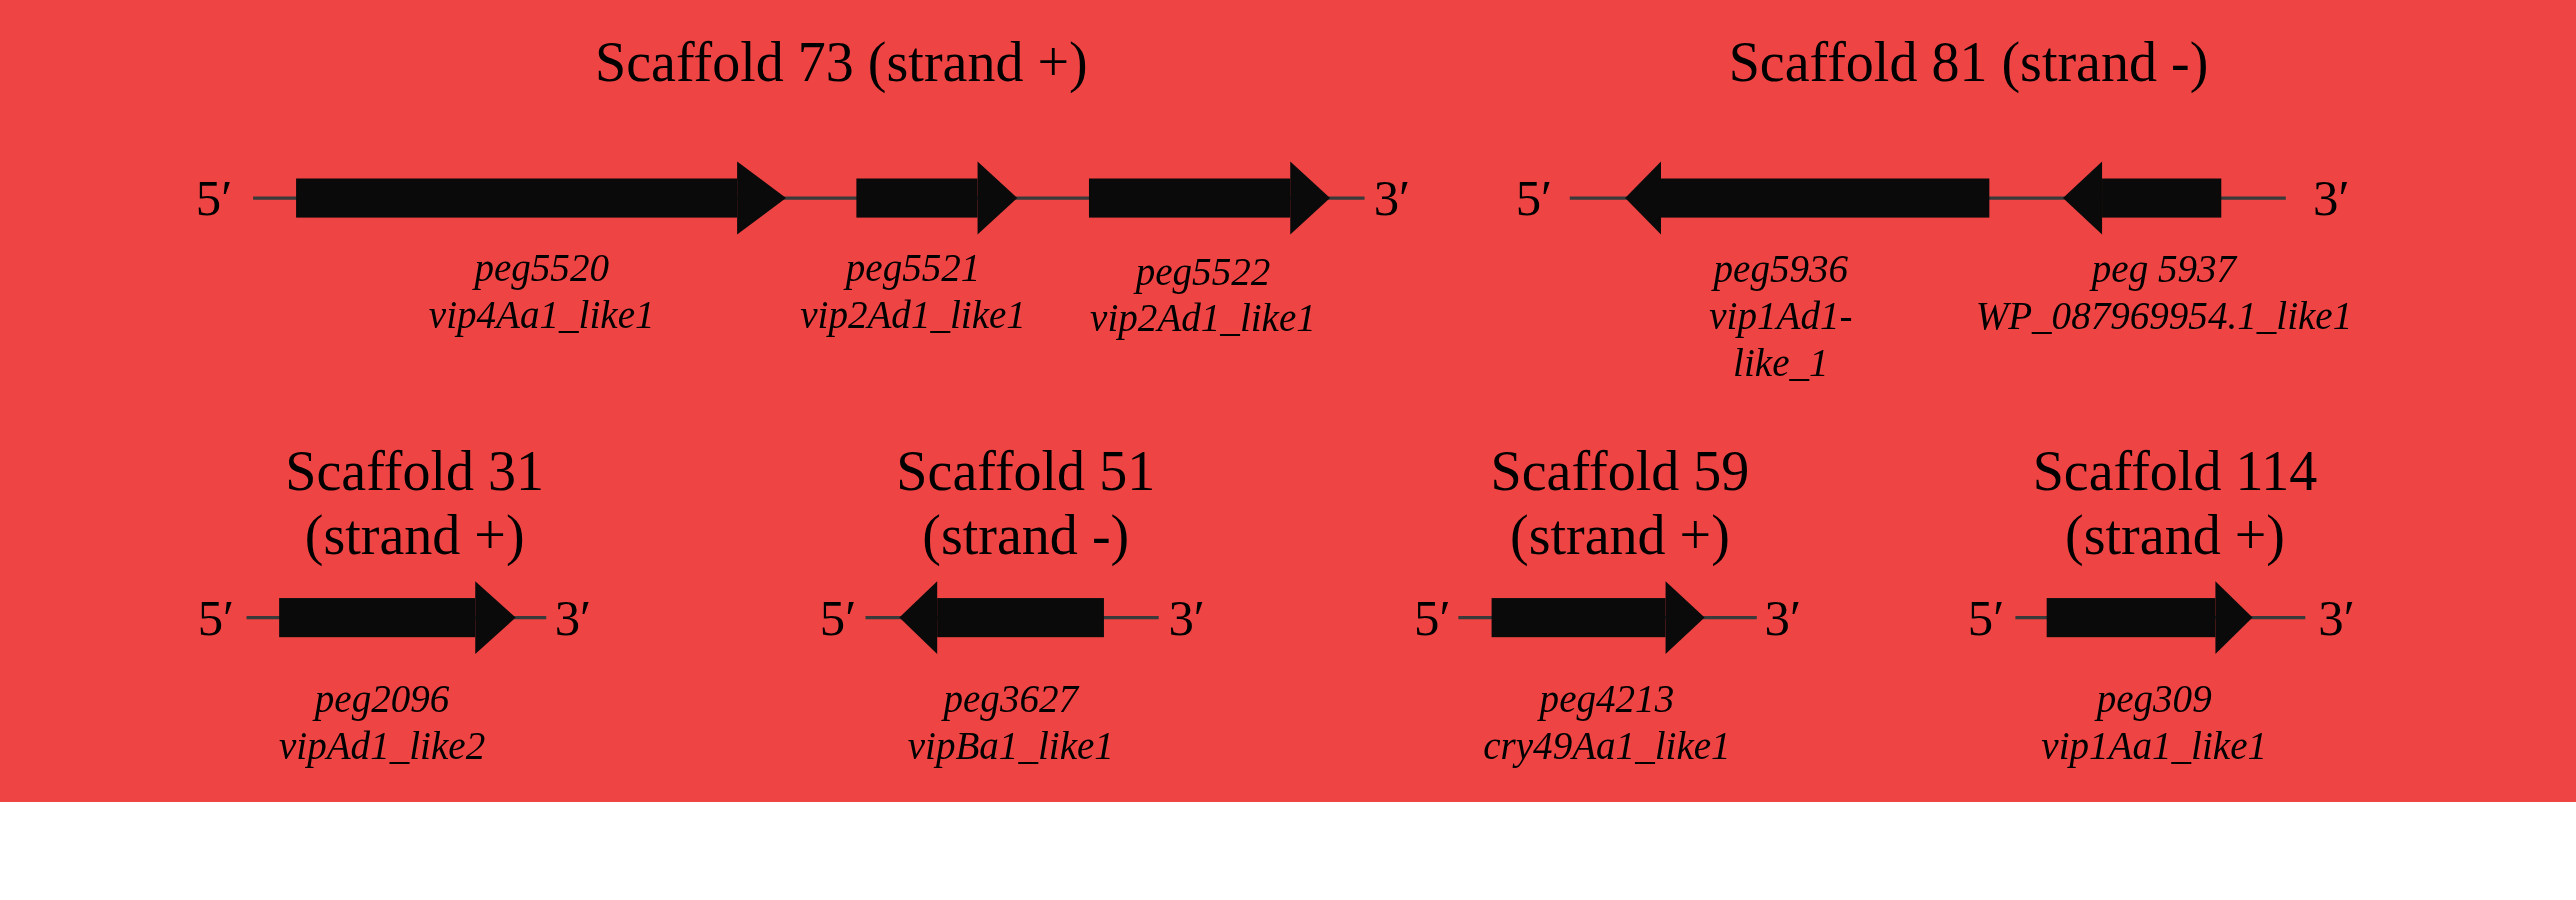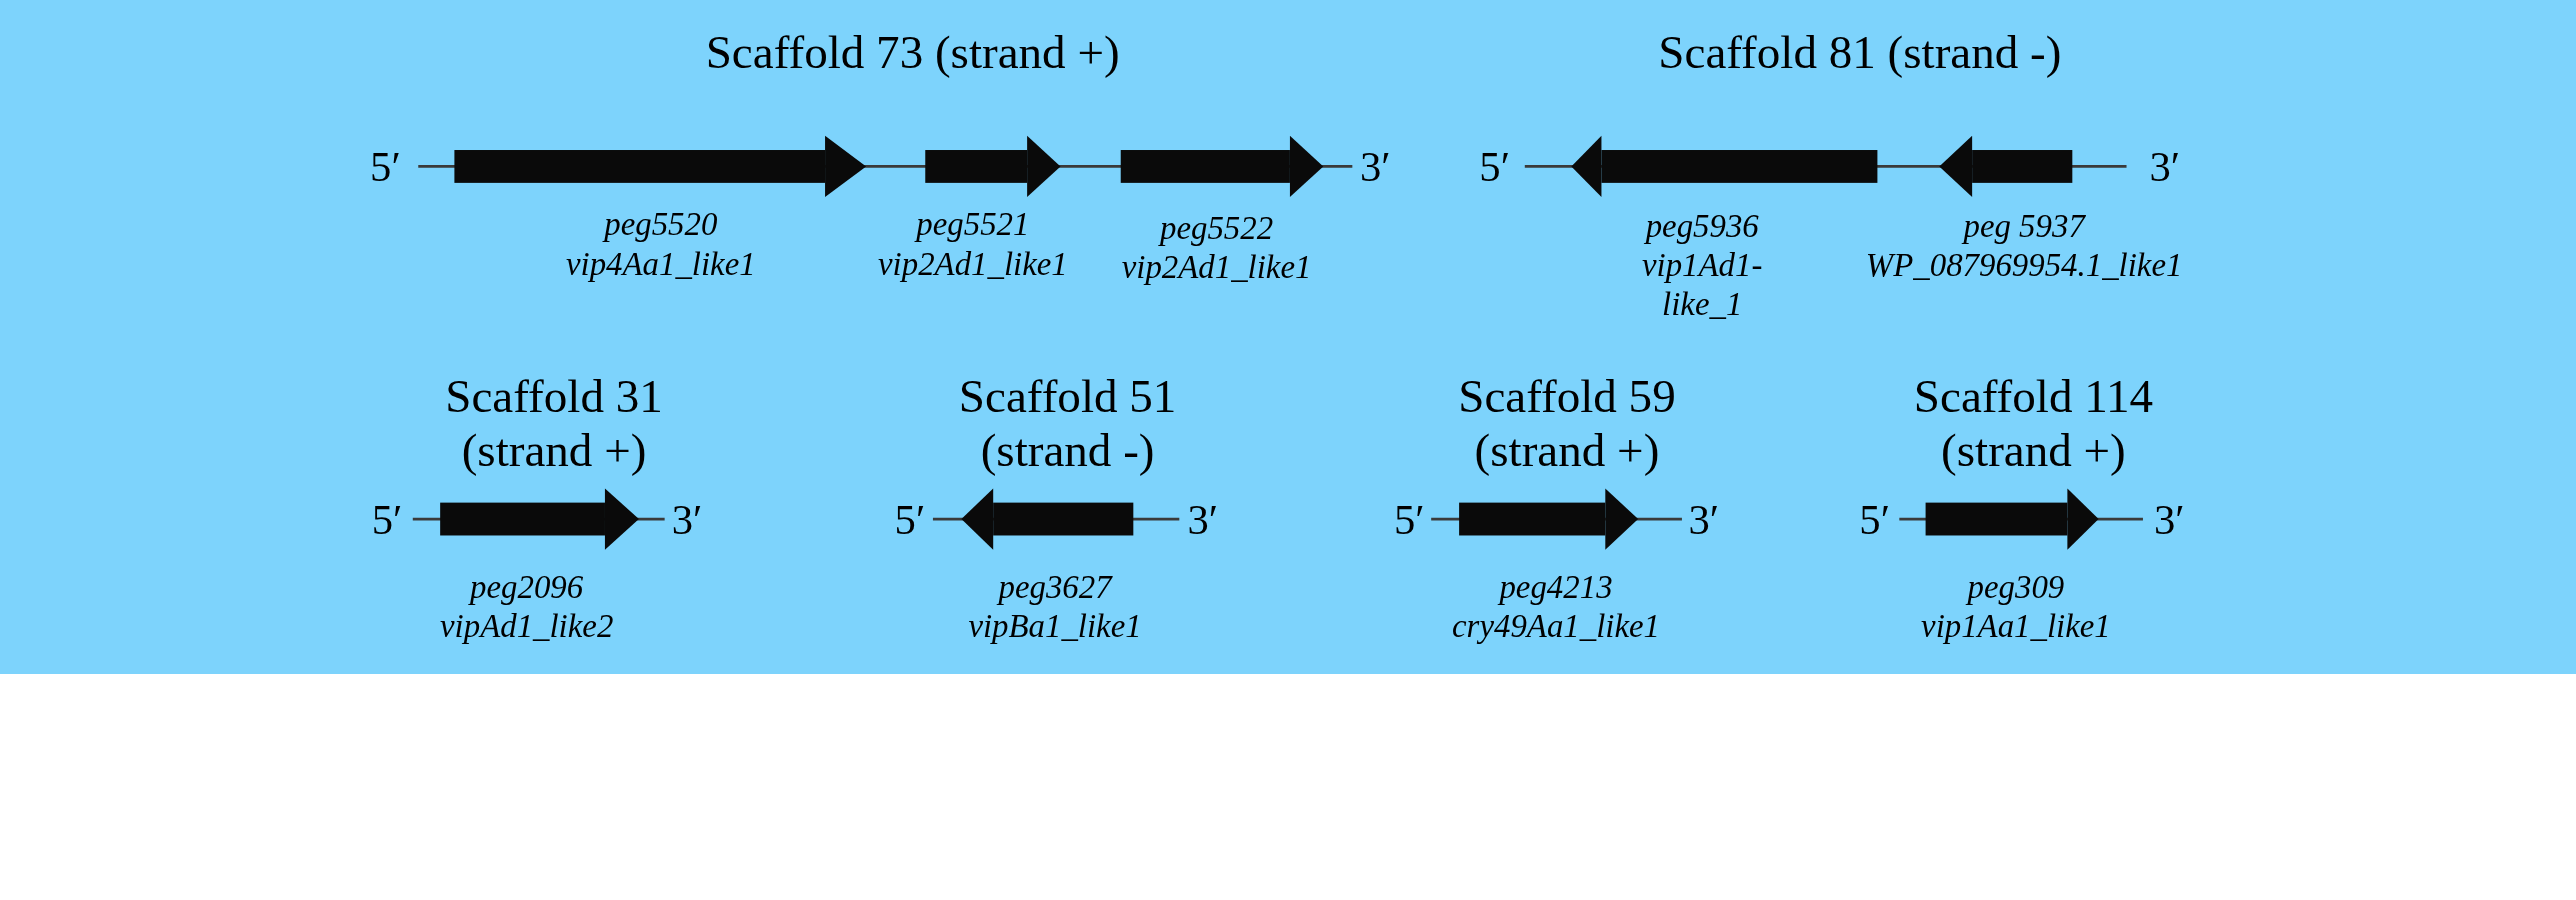--- a/index.html
+++ b/index.html
@@ -1,17 +1,17 @@
 <!DOCTYPE html>
 <html style="font-size:11.7px"><head>
 <meta charset="utf-8">
 <title>Scaffold gene map figure</title>
 <style>
   html,body{margin:0;padding:0;background:#ffffff;}
-  .page{position:relative;width:2576px;height:674px;background:#7dd3fc;overflow:hidden;}
+  .page{position:relative;width:2576px;height:802px;background:#ef4444;overflow:hidden;}
   svg{display:block;width:100%;height:100%;}
   .title{
     font-family:"Liberation Serif","DejaVu Serif",serif;
     font-size:86px;fill:#000000;
   }
   .prime{
     font-family:"Liberation Serif","DejaVu Serif",serif;
     font-size:78px;fill:#000000;
   }
   .gene-label{

